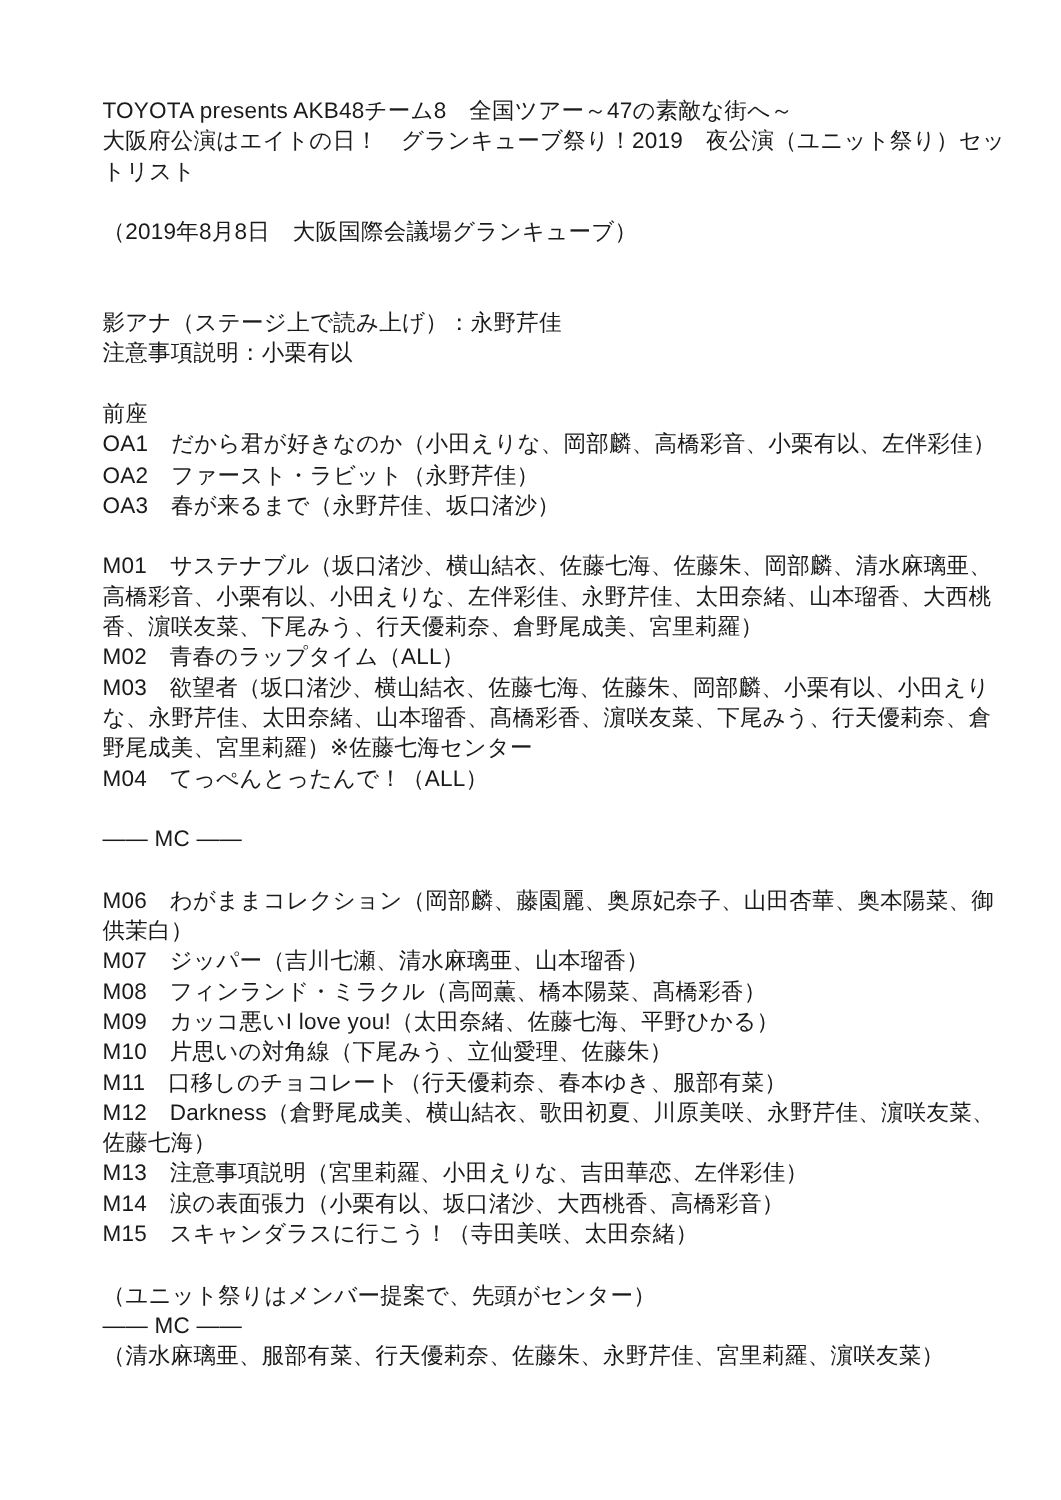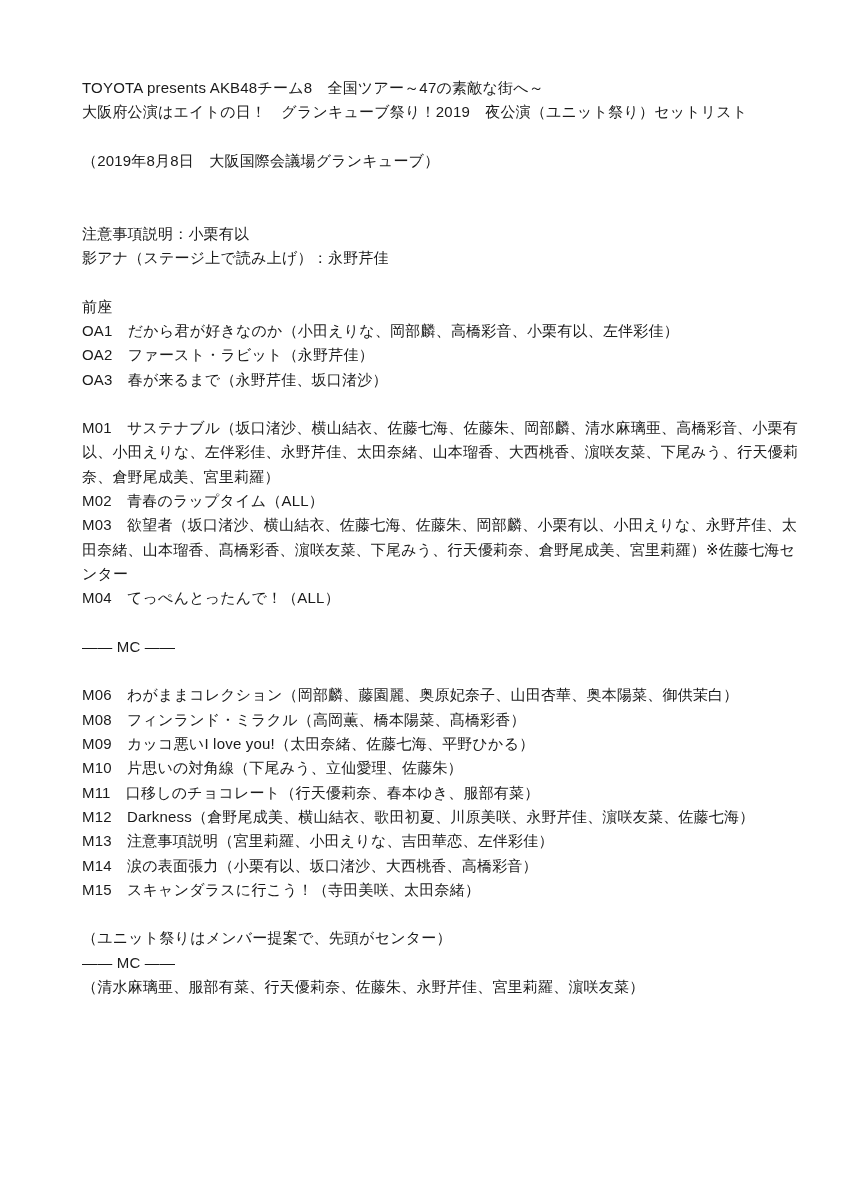--- a/index.html
+++ b/index.html
@@ -13,21 +13,21 @@
     height: 1200px;
     background: #ffffff;
     overflow: hidden;
   }
   .doc {
     position: absolute;
     left: 82px;
     top: 76px;
     width: 726px;
     font-family: "Liberation Sans", "DejaVu Sans", sans-serif;
-    font-size: 15px;
+    font-size: 18px;
     line-height: 24.3px;
     color: #1a1a1a;
     letter-spacing: 0.2px;
   }
   .line {
     min-height: 24.3px;
     white-space: pre-wrap;
     line-break: strict;
     word-break: normal;
     overflow-wrap: break-word;
@@ -37,36 +37,37 @@
 <body>
 
 <div class="page">
   <div class="doc">
       <div class="line">TOYOTA presents AKB48チーム8　全国ツアー～47の素敵な街へ～</div>
       <div class="line">大阪府公演はエイトの日！　グランキューブ祭り！2019　夜公演（ユニット祭り）セットリスト</div>
       <div class="line"></div>
       <div class="line">（2019年8月8日　大阪国際会議場グランキューブ）</div>
       <div class="line"></div>
       <div class="line"></div>
+      <div class="line">影アナ（ステージ上で読み上げ）：永野芹佳</div>
       <div class="line">注意事項説明：小栗有以</div>
-      <div class="line">影アナ（ステージ上で読み上げ）：永野芹佳</div>
       <div class="line"></div>
       <div class="line">前座</div>
       <div class="line">OA1　だから君が好きなのか（小田えりな、岡部麟、高橋彩音、小栗有以、左伴彩佳）</div>
       <div class="line">OA2　ファースト・ラビット（永野芹佳）</div>
       <div class="line">OA3　春が来るまで（永野芹佳、坂口渚沙）</div>
       <div class="line"></div>
       <div class="line">M01　サステナブル（坂口渚沙、横山結衣、佐藤七海、佐藤朱、岡部麟、清水麻璃亜、高橋彩音、小栗有以、小田えりな、左伴彩佳、永野芹佳、太田奈緒、山本瑠香、大西桃香、濵咲友菜、下尾みう、行天優莉奈、倉野尾成美、宮里莉羅）</div>
       <div class="line">M02　青春のラップタイム（ALL）</div>
       <div class="line">M03　欲望者（坂口渚沙、横山結衣、佐藤七海、佐藤朱、岡部麟、小栗有以、小田えりな、永野芹佳、太田奈緒、山本瑠香、髙橋彩香、濵咲友菜、下尾みう、行天優莉奈、倉野尾成美、宮里莉羅）※佐藤七海センター</div>
       <div class="line">M04　てっぺんとったんで！（ALL）</div>
       <div class="line"></div>
       <div class="line">—— MC ——</div>
       <div class="line"></div>
       <div class="line">M06　わがままコレクション（岡部麟、藤園麗、奥原妃奈子、山田杏華、奥本陽菜、御供茉白）</div>
+      <div class="line">M07　ジッパー（吉川七瀬、清水麻璃亜、山本瑠香）</div>
       <div class="line">M08　フィンランド・ミラクル（高岡薫、橋本陽菜、髙橋彩香）</div>
       <div class="line">M09　カッコ悪いI love you!（太田奈緒、佐藤七海、平野ひかる）</div>
       <div class="line">M10　片思いの対角線（下尾みう、立仙愛理、佐藤朱）</div>
       <div class="line">M11　口移しのチョコレート（行天優莉奈、春本ゆき、服部有菜）</div>
       <div class="line">M12　Darkness（倉野尾成美、横山結衣、歌田初夏、川原美咲、永野芹佳、濵咲友菜、佐藤七海）</div>
       <div class="line">M13　注意事項説明（宮里莉羅、小田えりな、吉田華恋、左伴彩佳）</div>
       <div class="line">M14　涙の表面張力（小栗有以、坂口渚沙、大西桃香、高橋彩音）</div>
       <div class="line">M15　スキャンダラスに行こう！（寺田美咲、太田奈緒）</div>
       <div class="line"></div>
       <div class="line">（ユニット祭りはメンバー提案で、先頭がセンター）</div>

